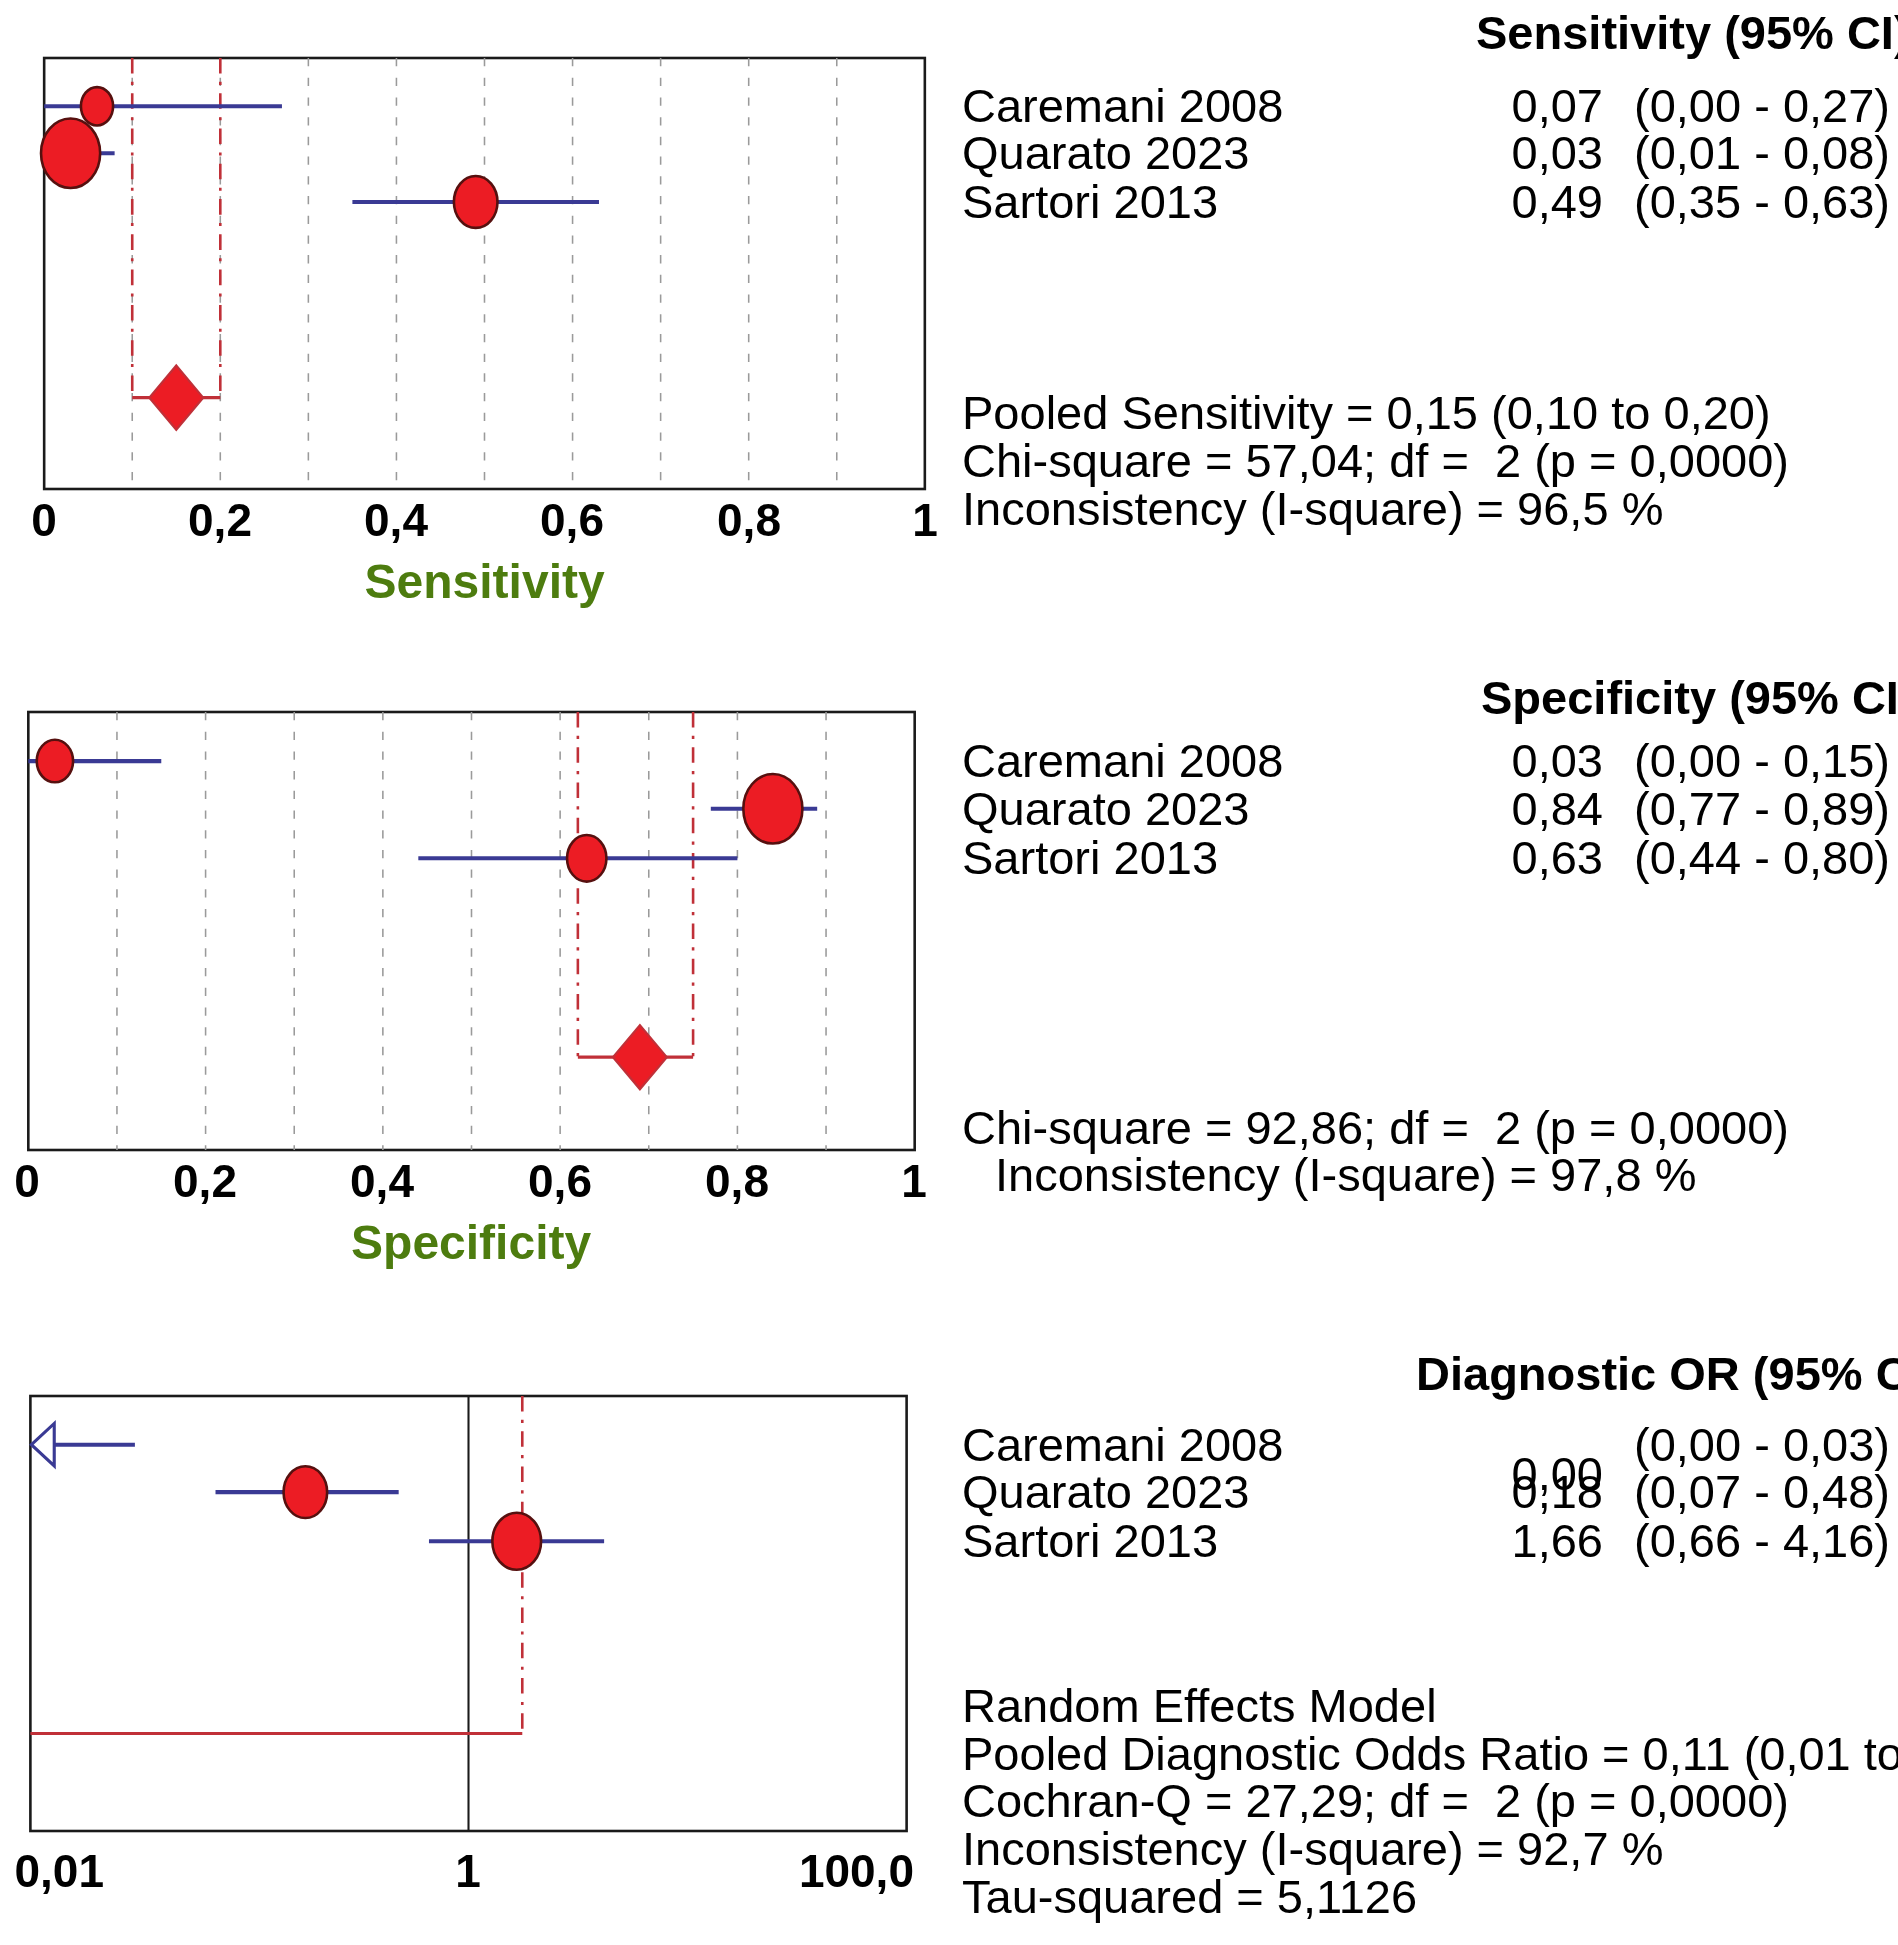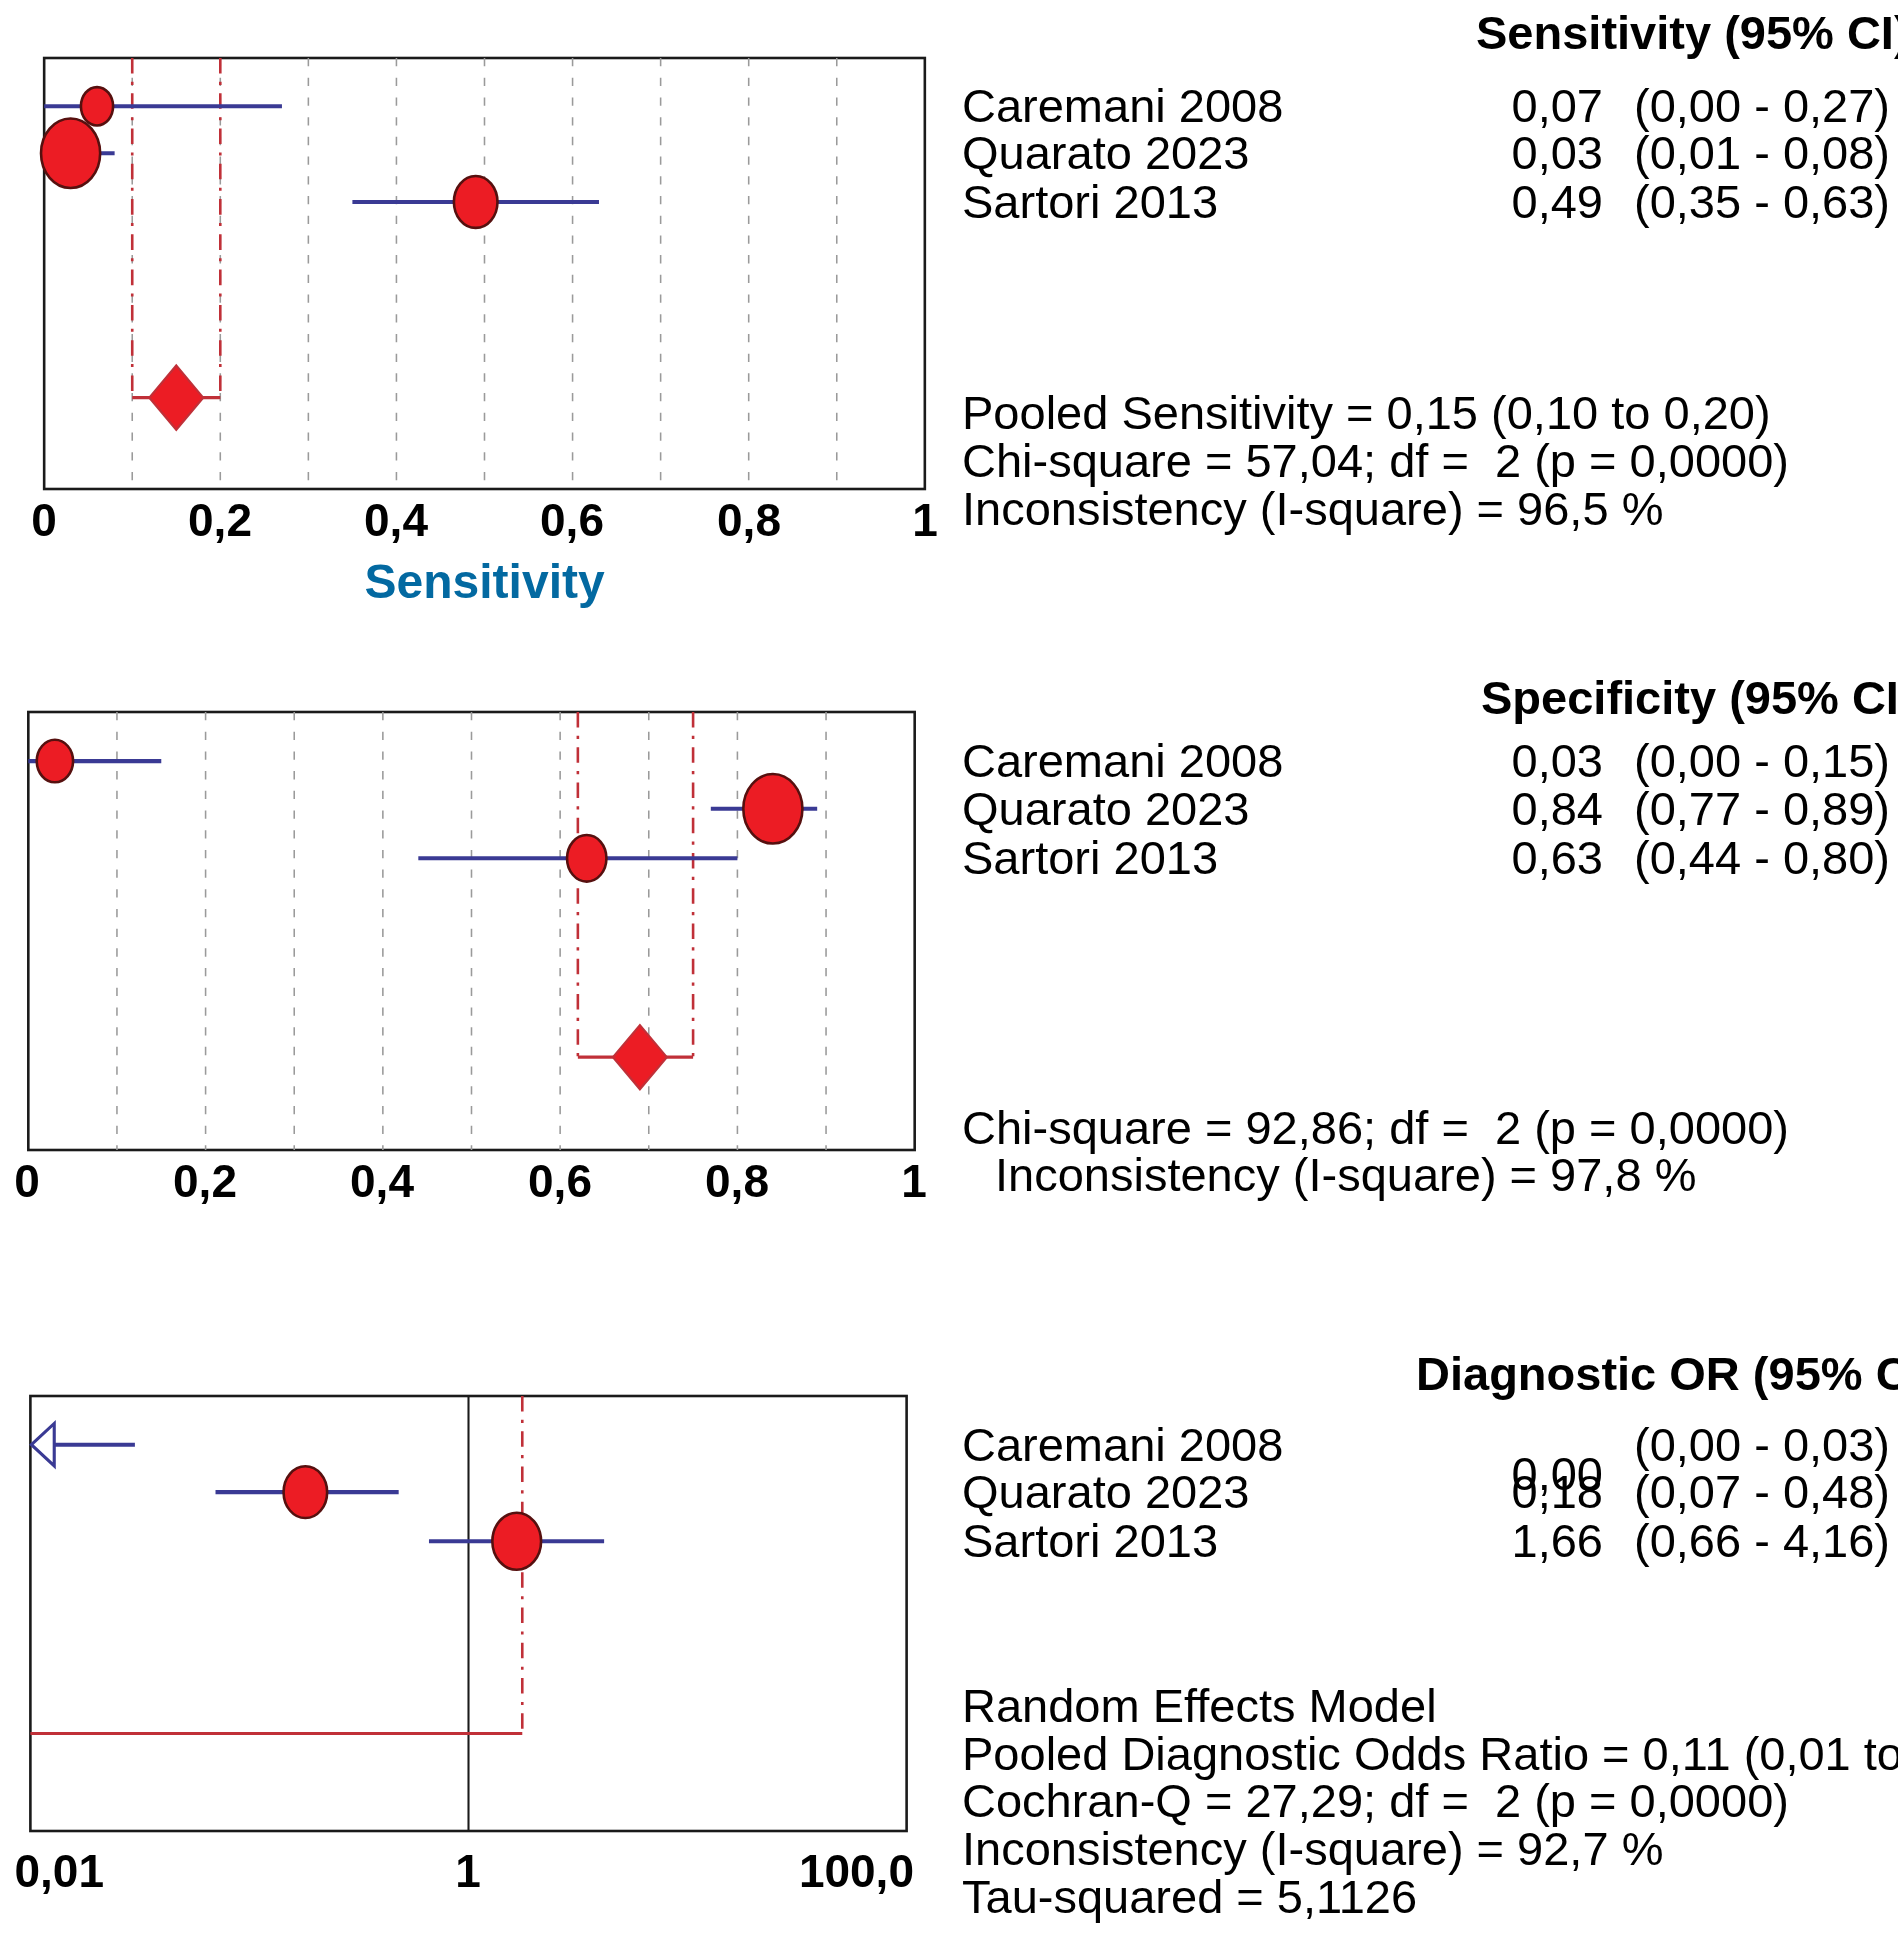--- a/index.html
+++ b/index.html
@@ -6,21 +6,21 @@
   body{width:1898px;height:1946px;overflow:hidden;font-family:"Liberation Sans",sans-serif;}
   #canvas{position:relative;width:1898px;height:1946px;overflow:hidden;background:#fff;}
   .abs{position:absolute;}
   .study-name,.study-value,.study-ci,.stat-line{
     font-size:47px;line-height:54px;color:#000;white-space:pre;
   }
   .study-value{text-align:right;}
   .study-ci{width:322px;}
   .col-header{font-weight:bold;font-size:47px;line-height:55px;color:#000;white-space:pre;}
   .tick{font-weight:bold;font-size:46px;line-height:52px;color:#000;}
-  .axis-title{font-weight:bold;font-size:48px;line-height:55px;color:#0369a1;}
+  .axis-title{font-weight:bold;font-size:48px;line-height:55px;color:#4d7c0f;}
   svg.plot{position:absolute;overflow:visible;display:block;}
 </style>
 </head>
 <body>
 
 <div id="canvas">
     <svg class="plot" width="881" height="431" style="left: 44px; top: 58px;" viewBox="0 0 1698 831">
       <rect x="0" y="0" width="1698" height="831" fill="none" stroke="#1a1a1a" stroke-width="5"></rect>
       <line x1="169.8" y1="0" x2="169.8" y2="831" stroke="#9a9a9a" stroke-width="3" stroke-dasharray="16 22"></line>
       <line x1="339.6" y1="0" x2="339.6" y2="831" stroke="#9a9a9a" stroke-width="3" stroke-dasharray="16 22"></line>
@@ -83,20 +83,21 @@
       <line x1="752.4" y1="282.23" x2="1368" y2="282.23" stroke="#3a3a94" stroke-width="8"></line>
       <ellipse cx="1077.3" cy="282.23" rx="38" ry="45" fill="#ec1c24" stroke="#56100f" stroke-width="5"></ellipse>
       <polygon points="1127.8999999999999,665.86 1179.8999999999999,603.86 1231.8999999999999,665.86 1179.8999999999999,727.86" fill="#ec1c24" stroke="#c03038" stroke-width="4"></polygon>
     </svg>
     <div class="tick abs" style="top: 1155px; width: 228px; left: -87px; text-align: center;">0</div>
     <div class="tick abs" style="top: 1155px; width: 228px; left: 91px; text-align: center;">0,2</div>
     <div class="tick abs" style="top: 1155px; width: 228px; left: 268px; text-align: center;">0,4</div>
     <div class="tick abs" style="top: 1155px; width: 228px; left: 446px; text-align: center;">0,6</div>
     <div class="tick abs" style="top: 1155px; width: 228px; left: 623px; text-align: center;">0,8</div>
     <div class="tick abs" style="top: 1155px; width: 228px; left: 800px; text-align: center;">1</div>
+    <div class="axis-title abs" style="top: 1215px; left: 4.1px; width: 934px; text-align: center;">Specificity</div>
     <div class="col-header abs" style="top: 670px; left: 1481px;">Specificity (95% CI)</div>
     <div class="study-name abs" style="top: 734px; left: 962px;">Caremani 2008</div>
     <div class="study-value abs" style="top: 734px; left: 1385px; width: 218px;">0,03</div>
     <div class="study-ci abs" style="top: 734px; left: 1634px;">(0,00 - 0,15)</div>
     <div class="study-name abs" style="top: 782px; left: 962px;">Quarato 2023</div>
     <div class="study-value abs" style="top: 782px; left: 1385px; width: 218px;">0,84</div>
     <div class="study-ci abs" style="top: 782px; left: 1634px;">(0,77 - 0,89)</div>
     <div class="study-name abs" style="top: 831px; left: 962px;">Sartori 2013</div>
     <div class="study-value abs" style="top: 831px; left: 1385px; width: 218px;">0,63</div>
     <div class="study-ci abs" style="top: 831px; left: 1634px;">(0,44 - 0,80)</div>

